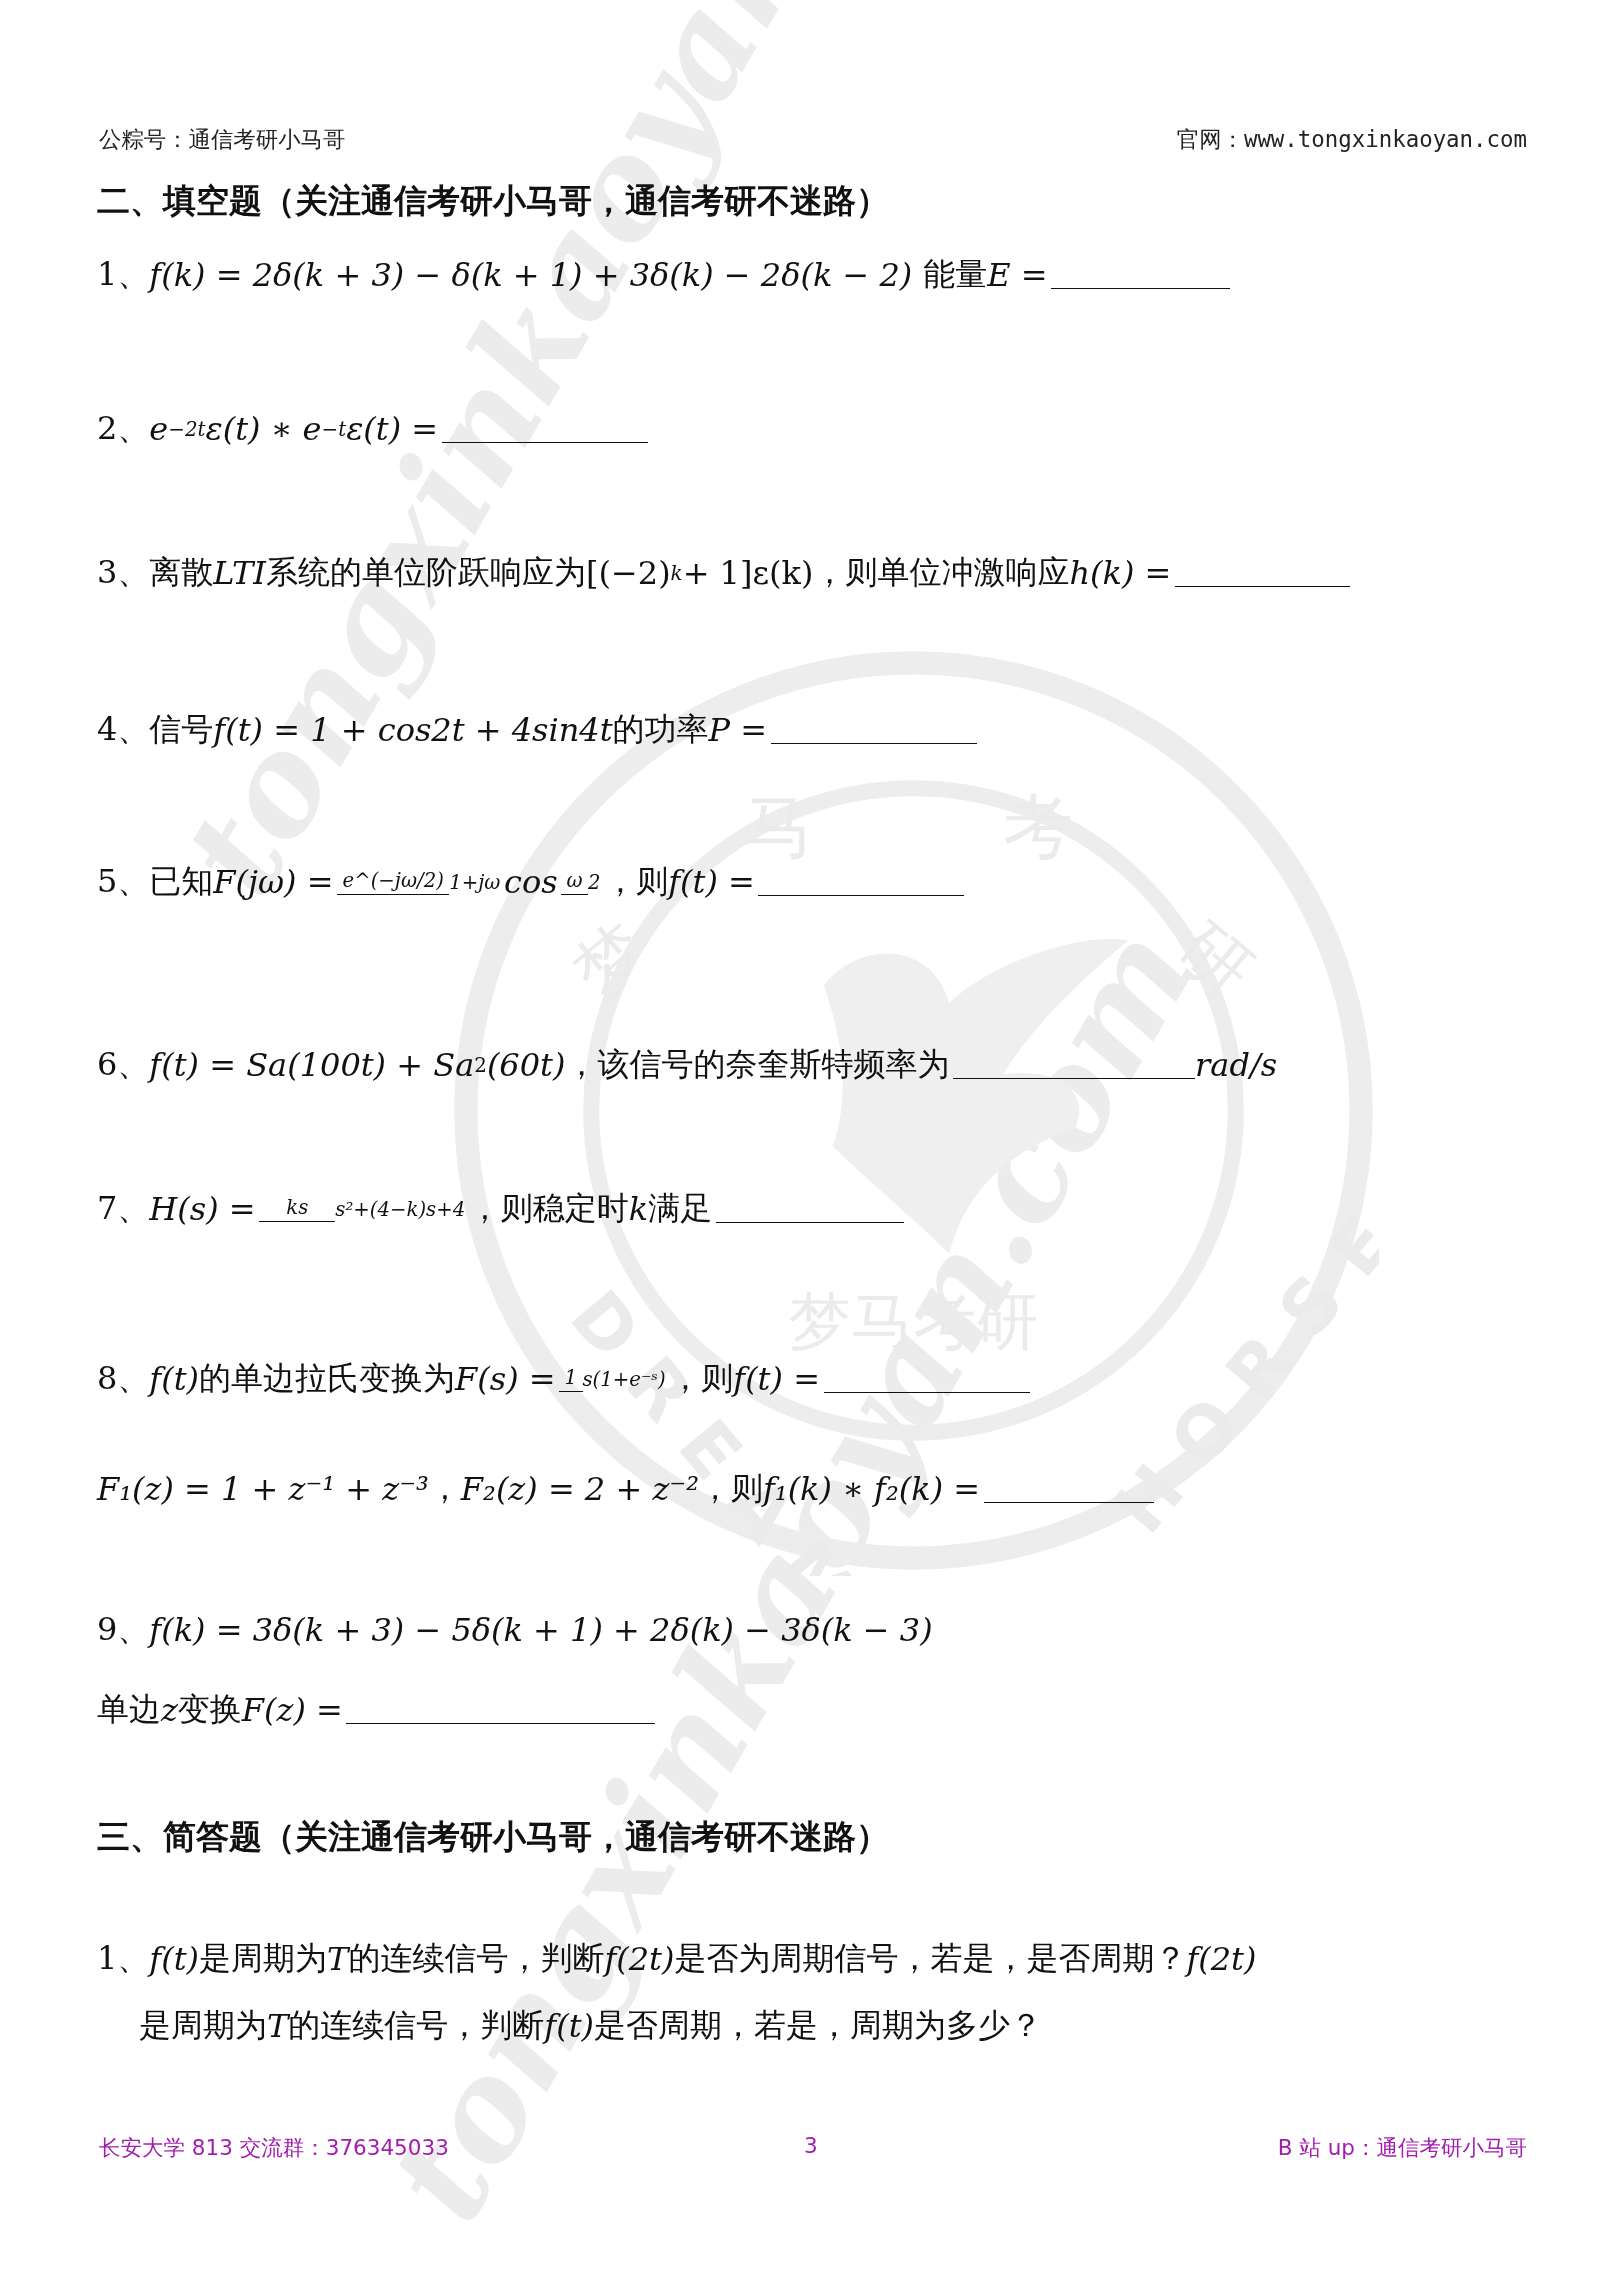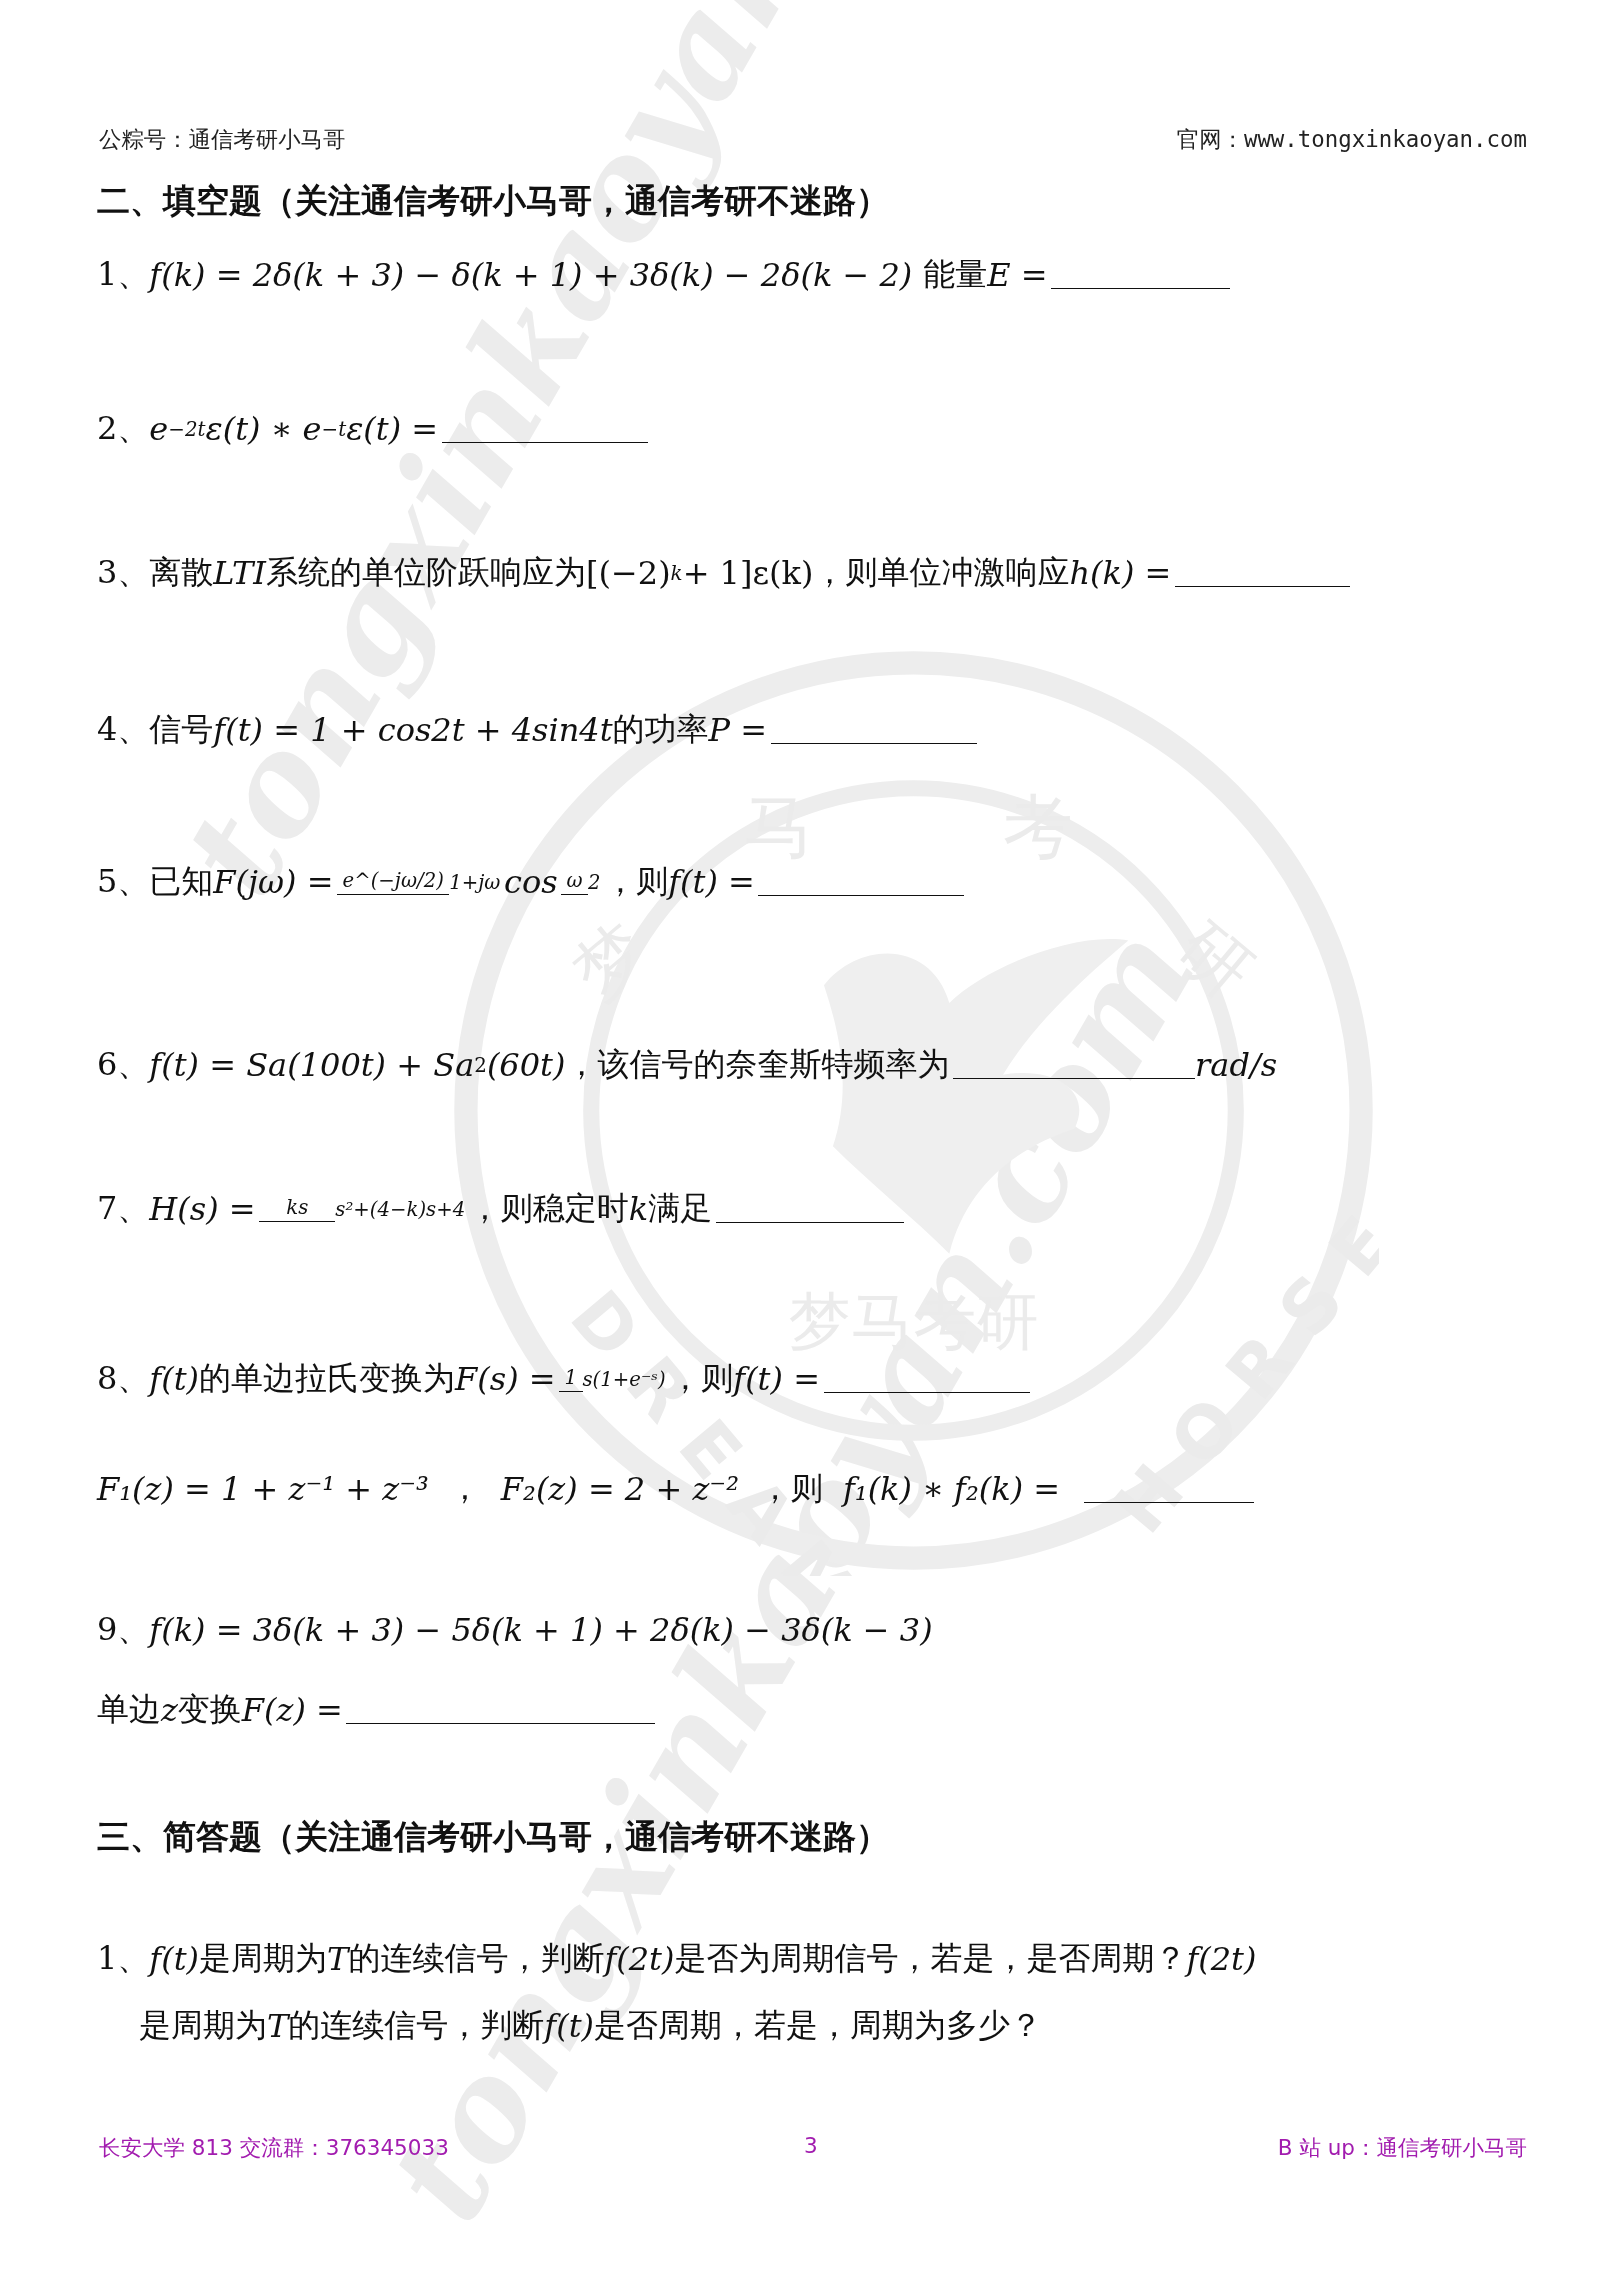--- a/index.html
+++ b/index.html
@@ -139,21 +139,21 @@
     <i>F(s) =</i>
   <span class="frac">
       <span class="num">1</span>
       <span class="den">s(1+e⁻ˢ)</span>
     </span>
   <span>，则</span>
     <i>f(t) =</i>
   <span class="blank" style="width:206px;"></span>
 </div>
 
-<div class="layer q" style="top:1467px;gap:20px;">
+<div class="layer q" style="top:1467px;">
   <i>F₁(z) = 1 + z⁻¹ + z⁻³</i>
     <span>，</span>
     <i>F₂(z) = 2 + z⁻²</i>
     <span>，则</span>
     <i>f₁(k) ∗ f₂(k) =</i>
   <span class="blank" style="width:170px;"></span>
 </div>
 
 <div class="layer q" style="top:1608px;">
   <span>9、</span>

